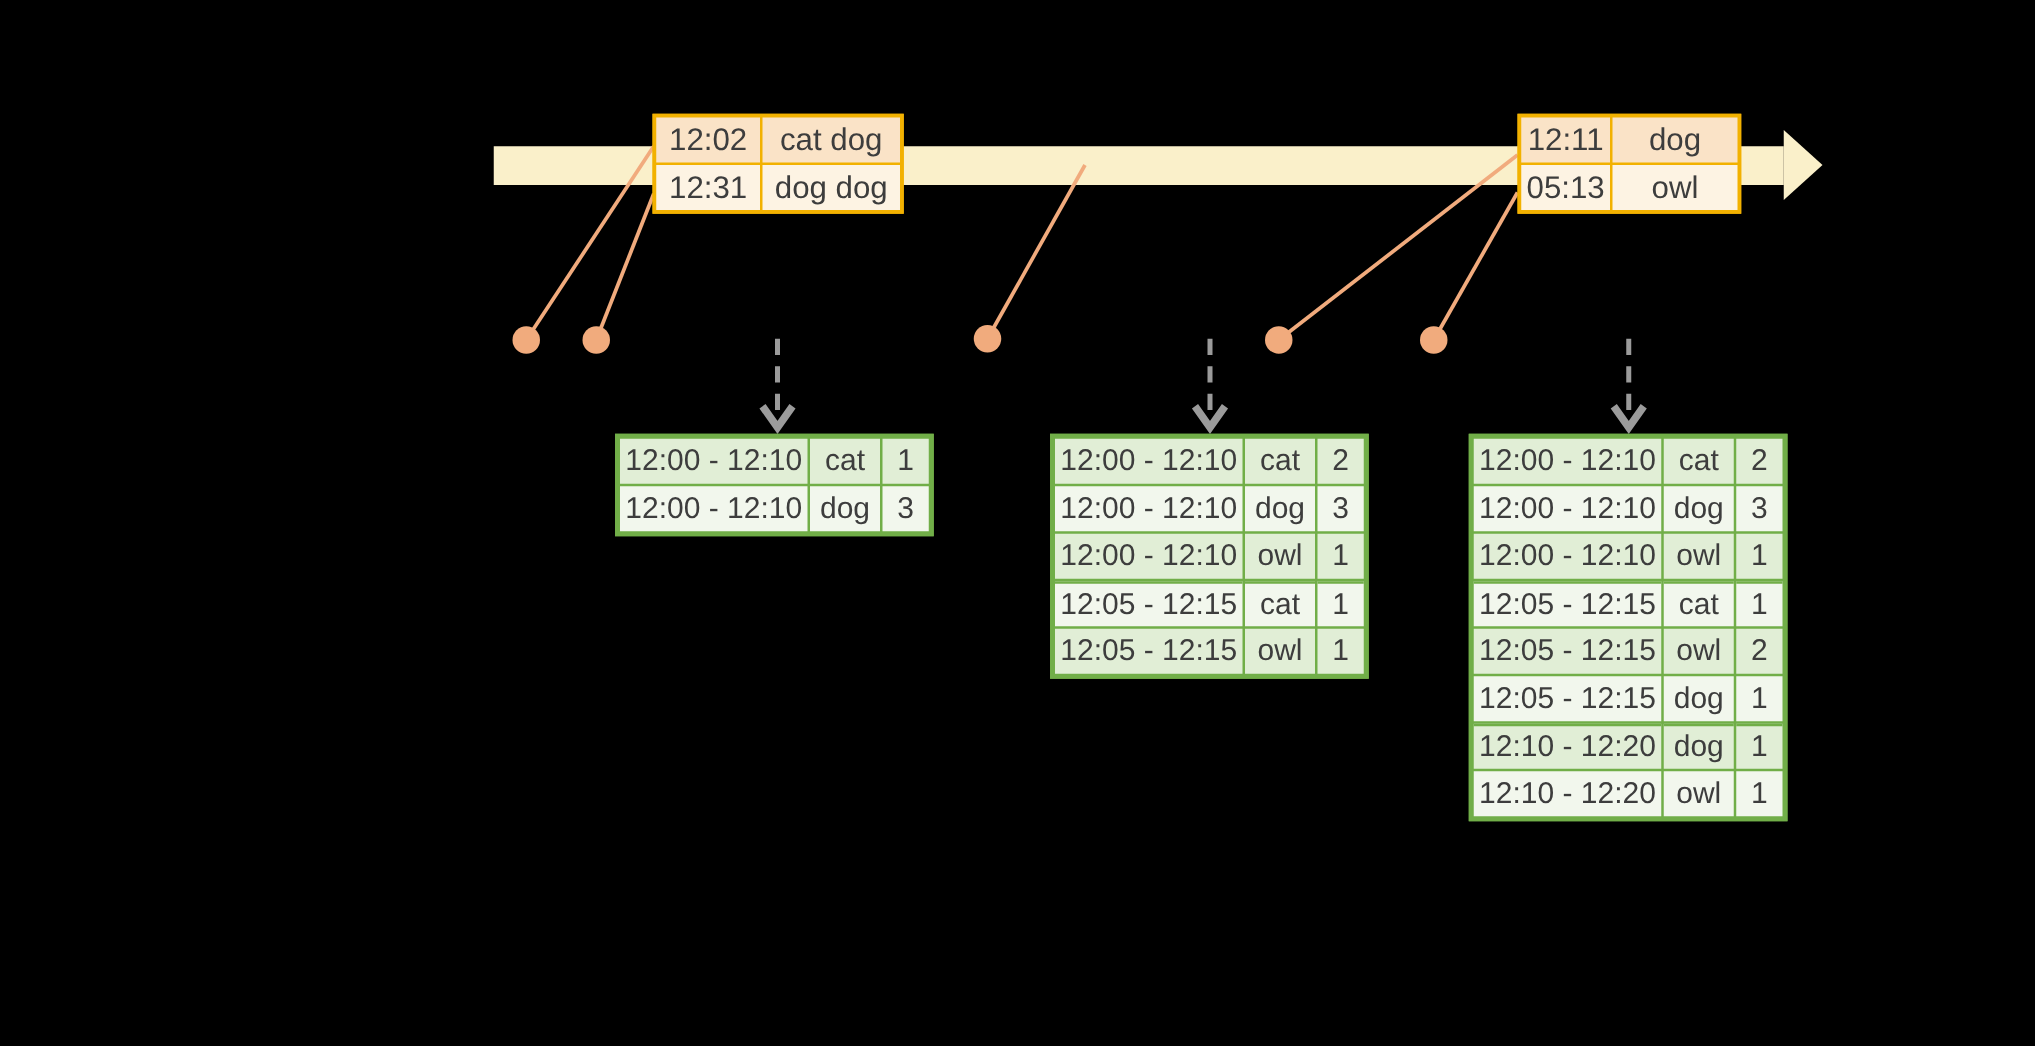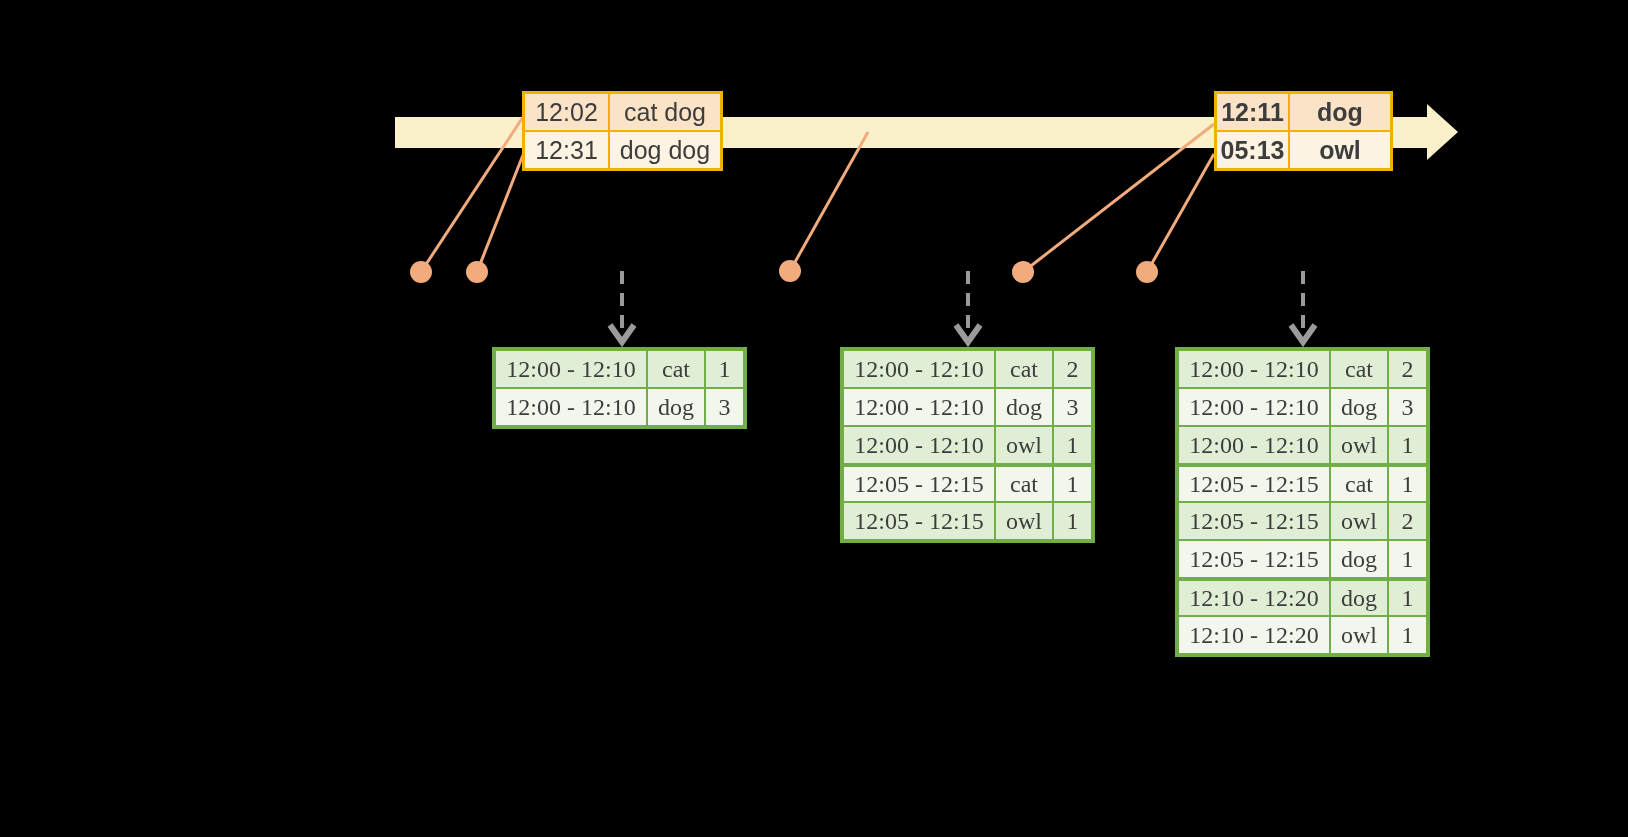--- a/index.html
+++ b/index.html
@@ -31,21 +31,20 @@
     position: absolute;
     display: grid;
     grid-template-columns: 83px 110px;
     grid-auto-rows: 36px;
     gap: 2px;
     border: 3px solid var(--c-event_border, #f2b100);
     background: var(--c-event_border, #f2b100);
   }
   .event-box.narrow {
     grid-template-columns: 71px 100px;
-    font-weight: bold;
   }
   .event-box-1 { left: 522px; top: 62px; }
   .event-box-2 { left: 867px; top: 83px; }
   .event-box-3 { left: 1214px; top: 62px; }
 
   .event-row { display: contents; }
   .event-row > div {
     display: flex;
     align-items: center;
     justify-content: center;
@@ -59,21 +58,20 @@
   
   .result-table {
     position: absolute;
     top: 318px;
     display: grid;
     grid-template-columns: 150px 56px 37px;
     grid-auto-rows: 36px;
     gap: 2px;
     border: 4px solid var(--c-table_border, #71ae48);
     background: var(--c-table_border, #71ae48);
-    font-family: Liberation Serif, serif;
   }
   .result-table-1 { left: 492px; }
   .result-table-2 { left: 840px; }
   .result-table-3 { left: 1175px; }
 
   .result-row { display: contents; }
   .result-row > div {
     display: flex;
     align-items: center;
     justify-content: center;

